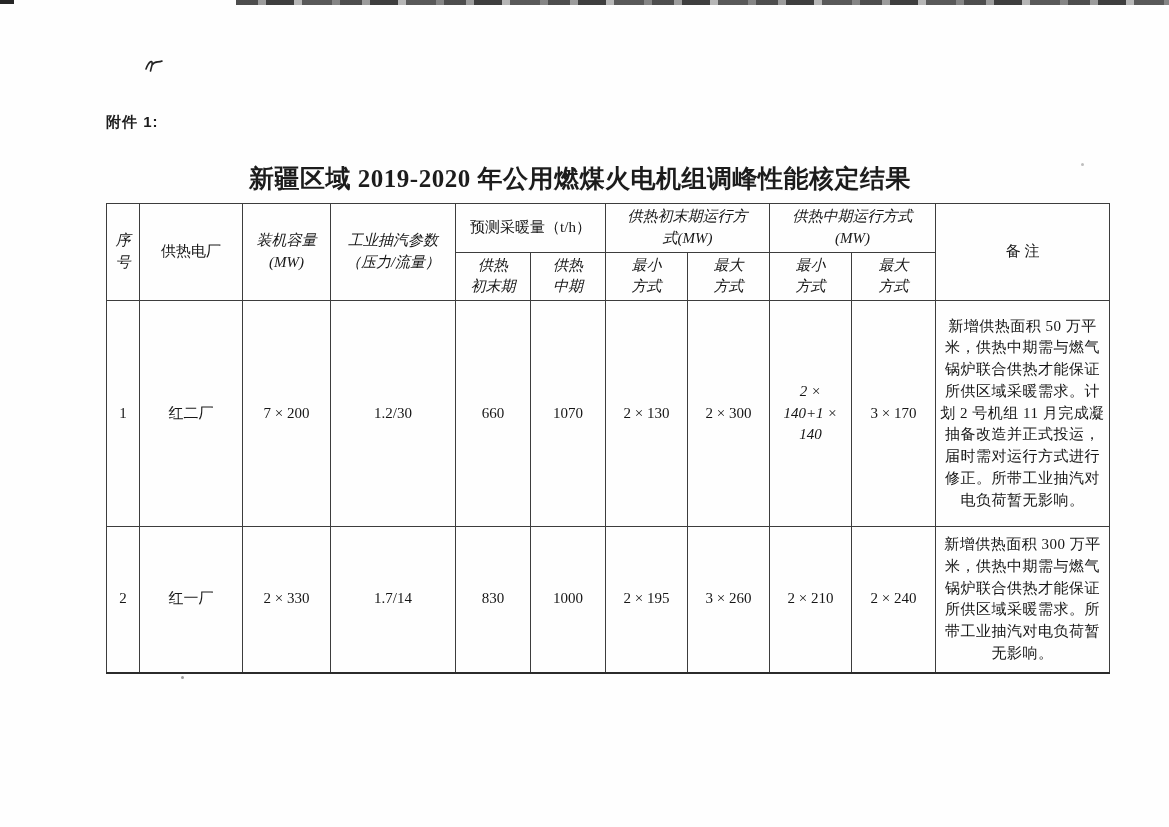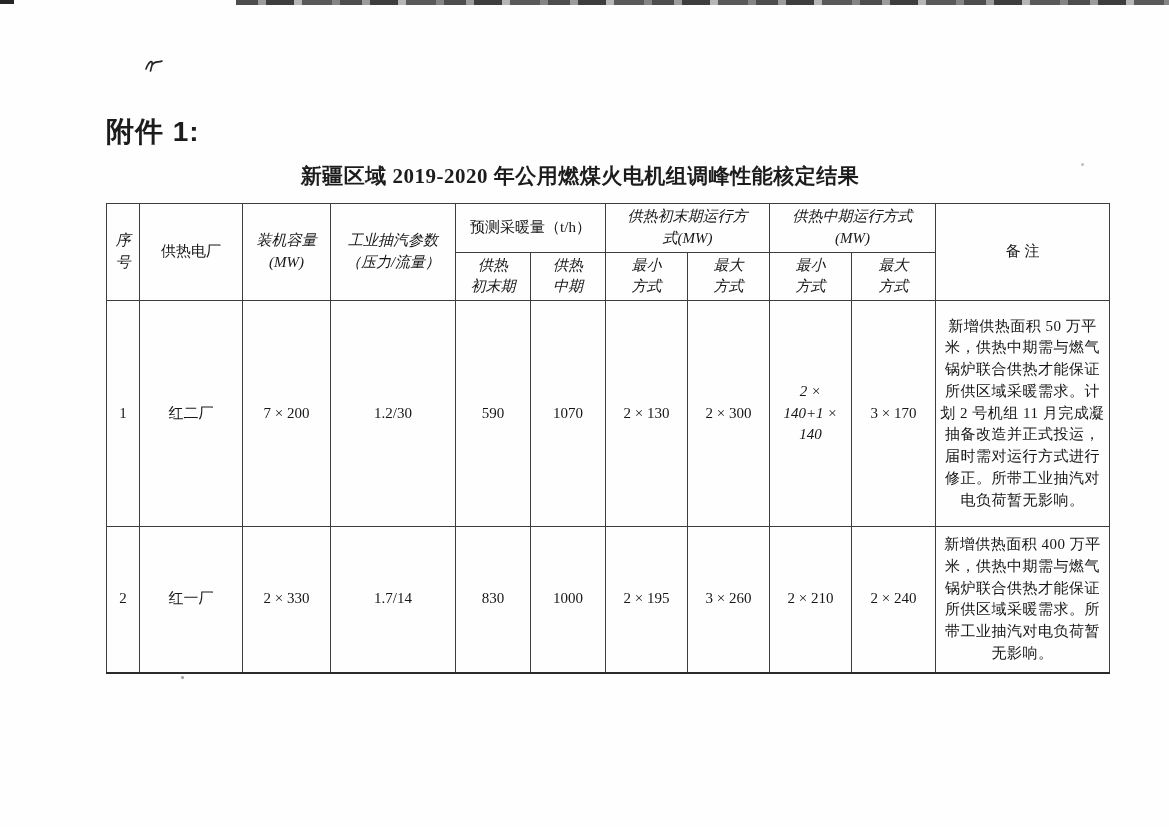--- a/index.html
+++ b/index.html
@@ -25,26 +25,26 @@
     position: absolute; left: 0; top: 0; width: 14px; height: 4px;
     background: #262626;
   }
   .speck1 { position: absolute; left: 181px; top: 676px; width: 3px; height: 3px; background: #9a9a9a; border-radius: 50%; }
   .speck2 { position: absolute; left: 1081px; top: 163px; width: 3px; height: 3px; background: #bdbdbd; border-radius: 50%; }
   .pen-mark { position: absolute; left: 143px; top: 56px; }
 
   .attachment {
     position: absolute; left: 106px; top: 113px;
     font-family: "Liberation Sans", "DejaVu Sans", sans-serif;
-    font-size: 28px; font-weight: bold; letter-spacing: 1px;
+    font-size: 15px; font-weight: bold; letter-spacing: 1px;
   }
   .doc-title {
     position: absolute; left: 0; top: 162px; width: 1160px;
     text-align: center;
-    font-size: 21px; font-weight: bold; letter-spacing: 0.5px;
+    font-size: 25px; font-weight: bold; letter-spacing: 0.5px;
   }
 
   table.results {
     position: absolute; left: 106px; top: 203px;
     width: 1003px;
     table-layout: fixed;
     border-collapse: collapse;
     border: 1.5px solid #2b2b2b;
     border-bottom-width: 2.5px;
   }
@@ -131,39 +131,39 @@
         <th class="pre">最小
 方式</th>
         <th class="pre">最大
 方式</th>
       </tr>
       <tr class="r1">
         <td>1</td>
         <td>红二厂</td>
         <td>7 × 200</td>
         <td>1.2/30</td>
-        <td>590</td>
+        <td>660</td>
         <td>1070</td>
         <td>2 × 130</td>
         <td>2 × 300</td>
         <td class="pre">2 ×
 140+1 ×
 140</td>
         <td>3 × 170</td>
         <td class="remark">新增供热面积 50 万平米，供热中期需与燃气锅炉联合供热才能保证所供区域采暖需求。计划 2 号机组 11 月完成凝抽备改造并正式投运，届时需对运行方式进行修正。所带工业抽汽对电负荷暂无影响。</td>
       </tr>
       <tr class="r2">
         <td>2</td>
         <td>红一厂</td>
         <td>2 × 330</td>
         <td>1.7/14</td>
         <td>830</td>
         <td>1000</td>
         <td>2 × 195</td>
         <td>3 × 260</td>
         <td>2 × 210</td>
         <td>2 × 240</td>
-        <td class="remark">新增供热面积 400 万平米，供热中期需与燃气锅炉联合供热才能保证所供区域采暖需求。所带工业抽汽对电负荷暂无影响。</td>
+        <td class="remark">新增供热面积 300 万平米，供热中期需与燃气锅炉联合供热才能保证所供区域采暖需求。所带工业抽汽对电负荷暂无影响。</td>
       </tr>
     </tbody>
   </table>
 
 </div>
 
 </body></html>

